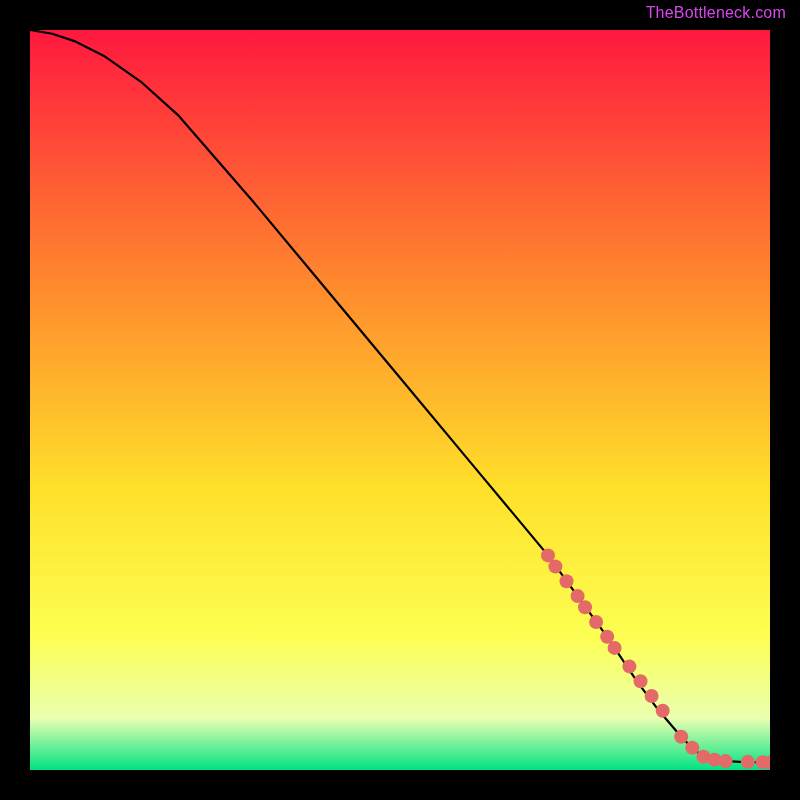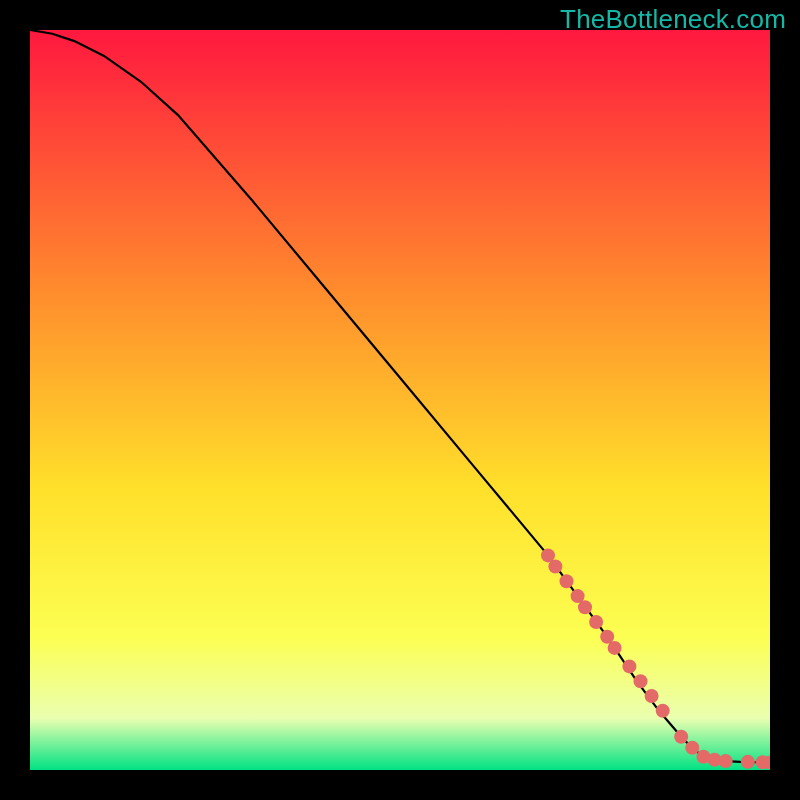--- a/index.html
+++ b/index.html
@@ -14,22 +14,22 @@
   .frame {
     position: relative;
     width: 800px;
     height: 800px;
     background: #000;
   }
   .watermark {
     position: absolute;
     top: 4px;
     right: 14px;
-    color: #14b8a6;
-    font-size: 26px;
+    color: #d946ef;
+    font-size: 16px;
     font-weight: 500;
     letter-spacing: 0.2px;
     z-index: 5;
   }
   .plot {
     position: absolute;
     left: 30px;
     top: 30px;
     width: 740px;
     height: 740px;

